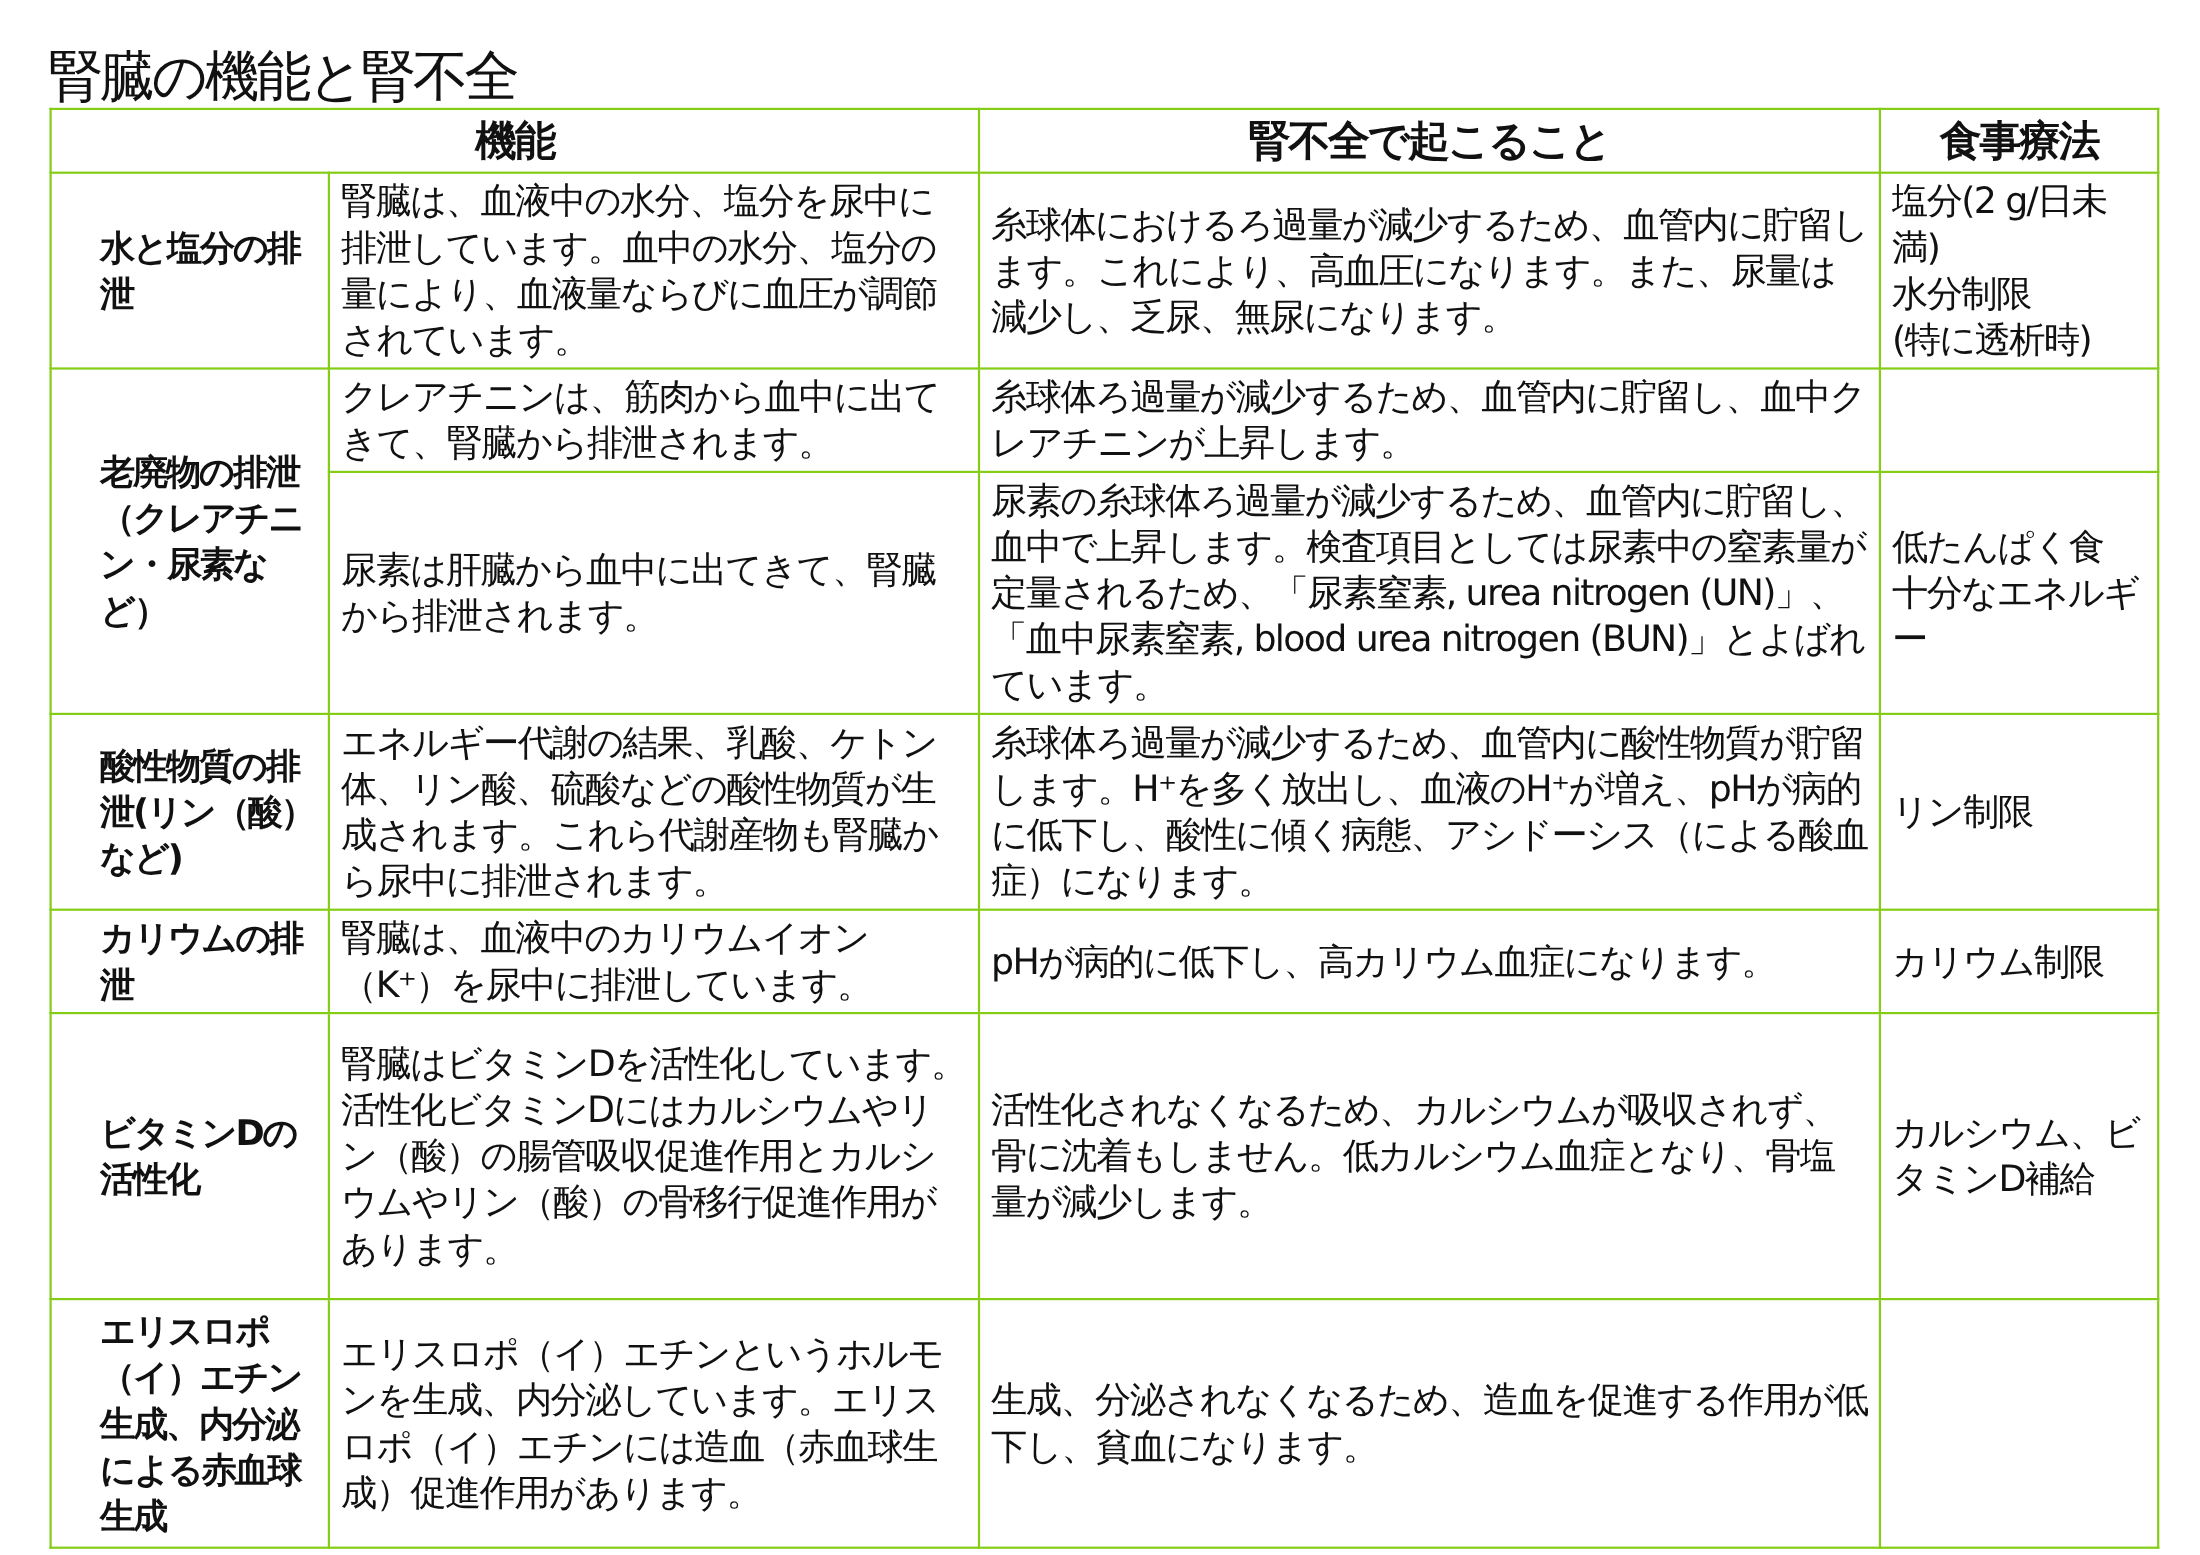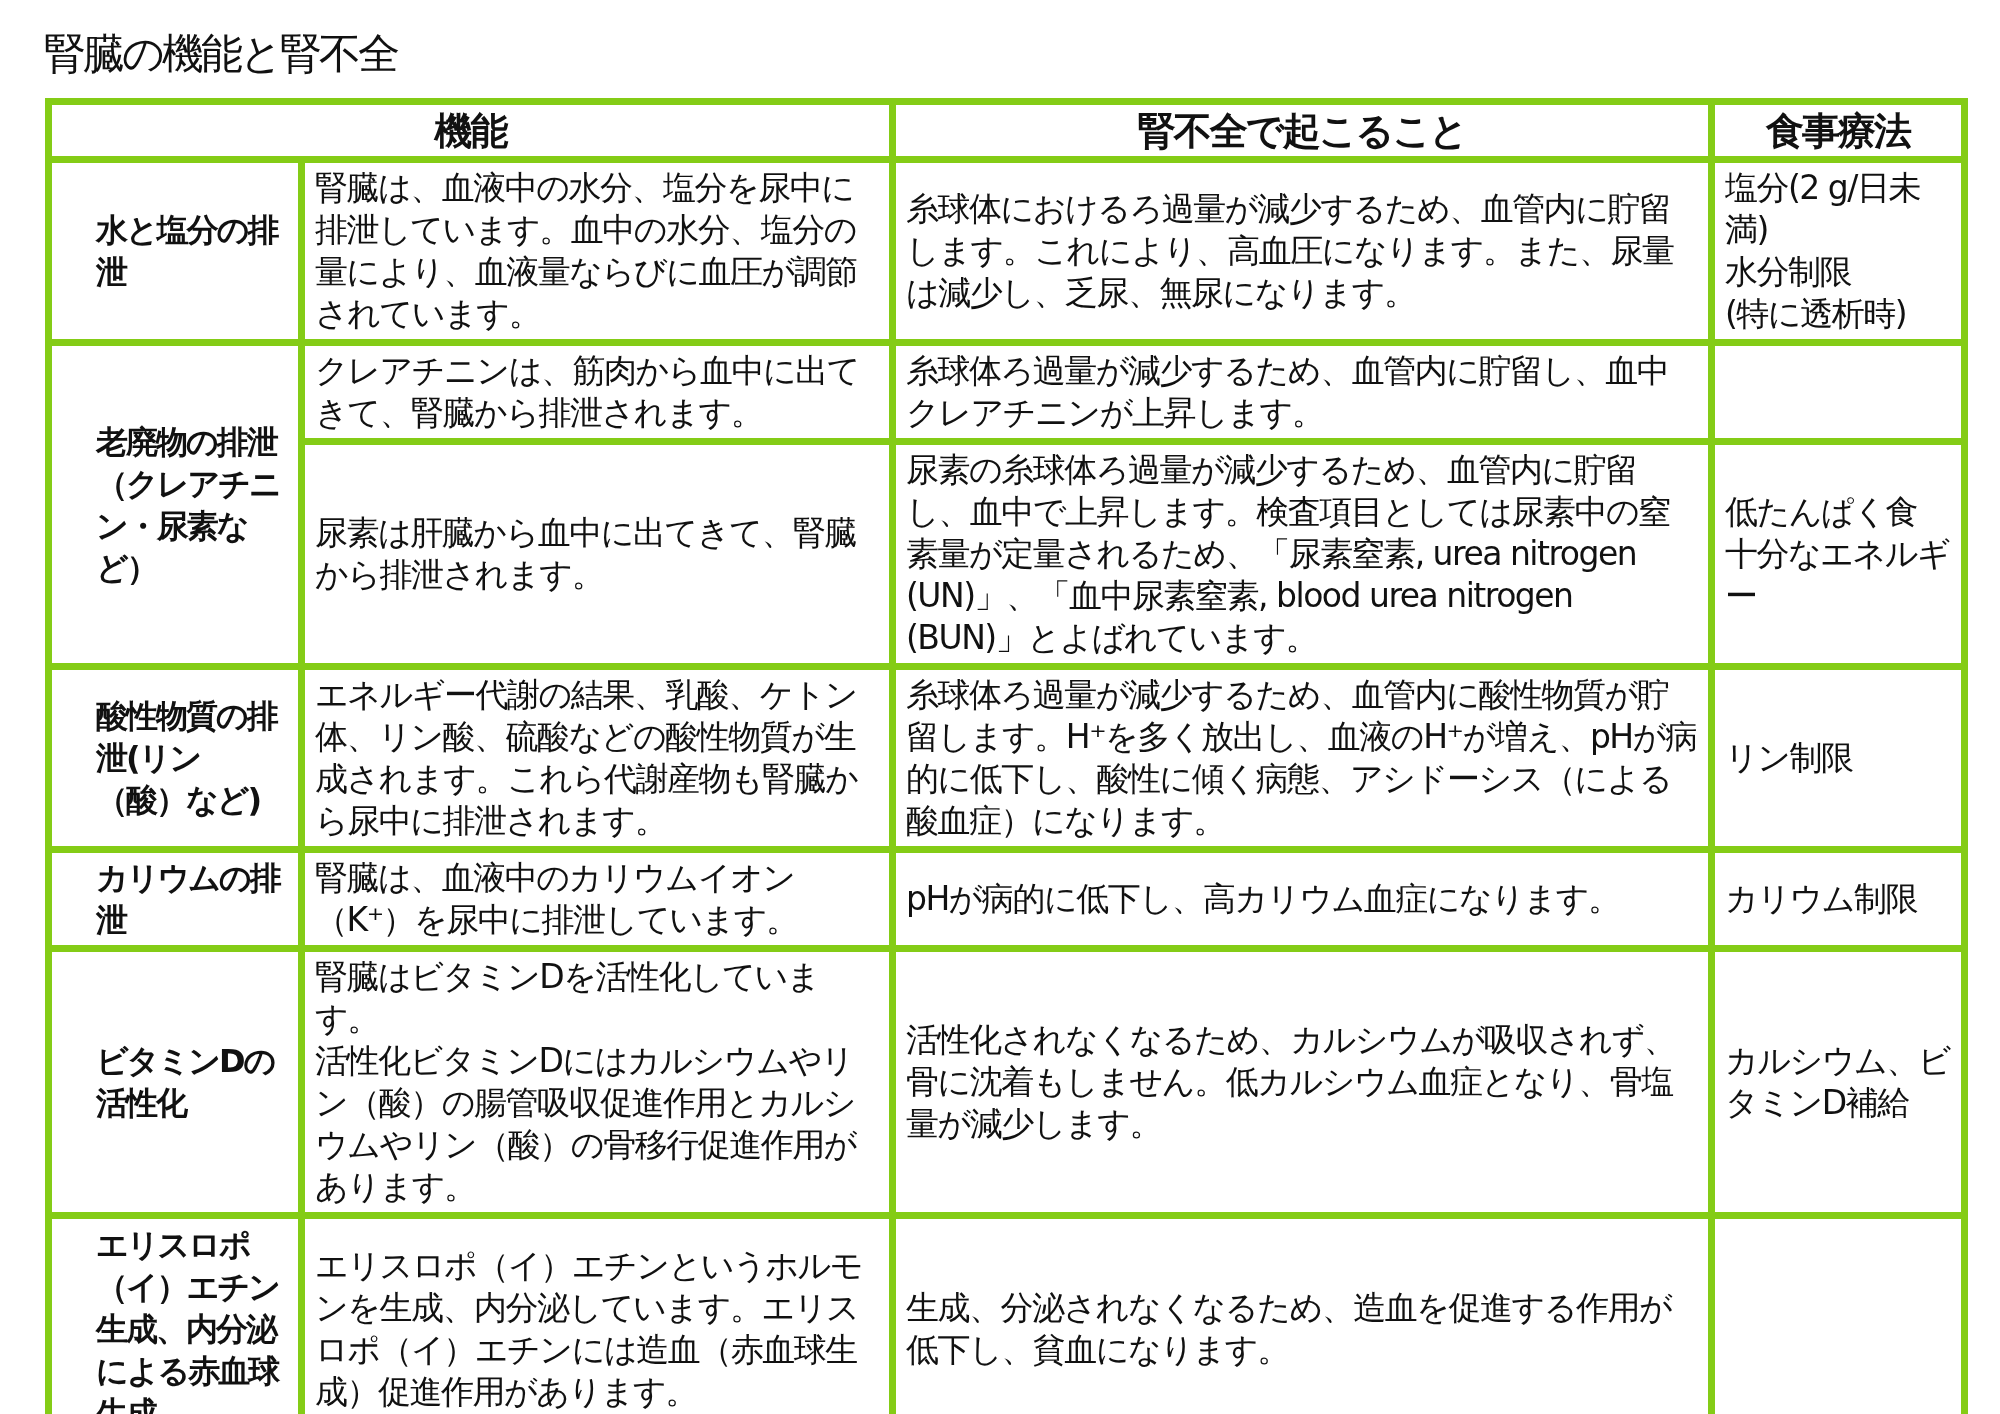--- a/index.html
+++ b/index.html
@@ -1,20 +1,20 @@
 <!DOCTYPE html>
 <html><head>
 <meta charset="utf-8">
 <style>
   html,body{margin:0;padding:0;background:#fff;}
   body{width:2000px;height:1414px;position:relative;overflow:hidden;
     font-family:"DejaVu Sans","Liberation Sans",sans-serif;color:#111;}
-  .title{position:absolute;left:44px;top:14px;font-size:42px;letter-spacing:-3px;line-height:80px;white-space:nowrap;}
+  .title{position:absolute;left:44px;top:29px;font-size:50px;letter-spacing:-3px;line-height:80px;white-space:nowrap;}
   table{position:absolute;left:45px;top:98px;width:1916px;height:1288px;border-collapse:collapse;table-layout:fixed;}
-  td,th{border:7px solid #84cc16;padding:4px 10px;vertical-align:middle;font-size:33px;line-height:42px;letter-spacing:-1.5px;margin-top:44px;}
+  td,th{border:2px solid #84cc16;padding:4px 10px;vertical-align:middle;font-size:33px;line-height:42px;letter-spacing:-1.5px;margin-top:44px;}
   th{font-weight:bold;text-align:center;font-size:38px;letter-spacing:-2px;}
   td.label{font-weight:bold;font-size:32px;line-height:42px;letter-spacing:-2px;padding-left:44px;}
   td.top{vertical-align:top;}
   .pre{white-space:pre-line;}
 </style>
 </head>
 <body>
 
 <div class="title">腎臓の機能と腎不全</div>
 

